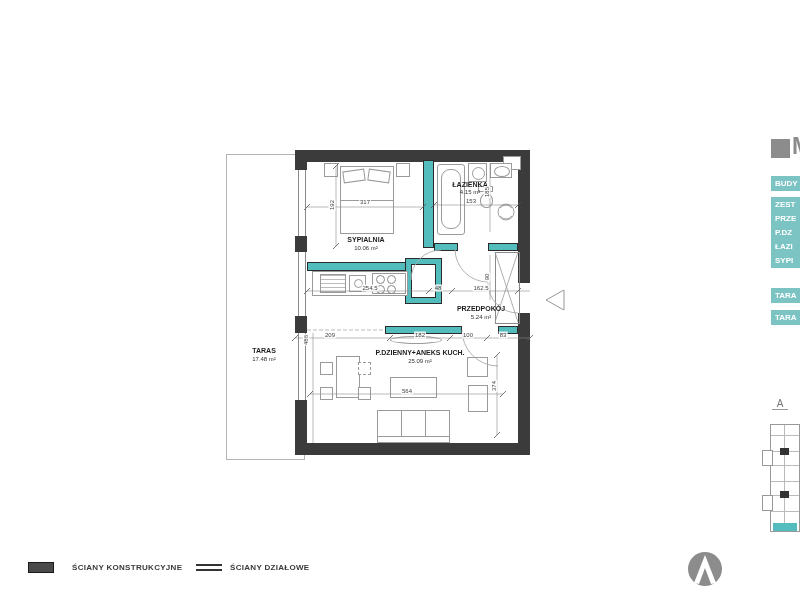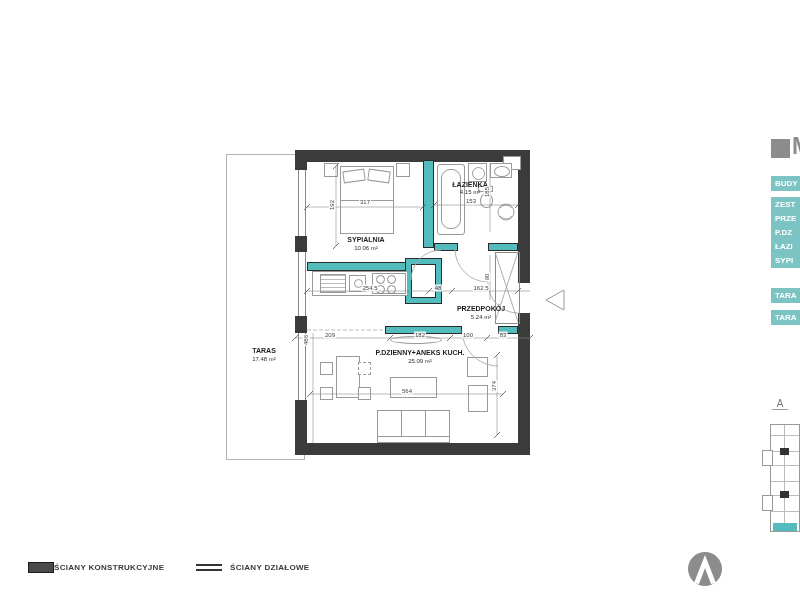--- a/index.html
+++ b/index.html
@@ -211,17 +211,17 @@
   </div>
   <div class="abs" style="left:762px;top:450px;width:9px;height:14px;border:1px solid #999;background:#fff;"></div>
   <div class="abs" style="left:762px;top:495px;width:9px;height:14px;border:1px solid #999;background:#fff;"></div>
 
   <svg width="40" height="40" viewBox="0 0 40 40" style="left:685px;top:550px;">
     <circle cx="20" cy="19" r="17" fill="#8c8c8c"></circle>
     <polygon points="20,5 31,33 26,34 20,18 14,34 9,33" fill="#ffffff"></polygon>
   </svg>
 
   <div class="abs" style="left:28px;top:562px;width:26px;height:11px;background:#4a4a4a;border:1px solid #1a1a1a;box-sizing:border-box;"></div>
-  <div class="legend-text" style="left:54px;top:562px;">ŚCIANY KONSTRUKCYJNE</div>
+  <div class="legend-text" style="left:72px;top:562px;">ŚCIANY KONSTRUKCYJNE</div>
   <div class="abs" style="left:196px;top:564px;width:26px;height:7px;border-top:2px solid #333;border-bottom:2px solid #333;box-sizing:border-box;"></div>
   <div class="legend-text" style="left:230px;top:562px;">ŚCIANY DZIAŁOWE</div>
 
 </div>
 
 </body></html>

